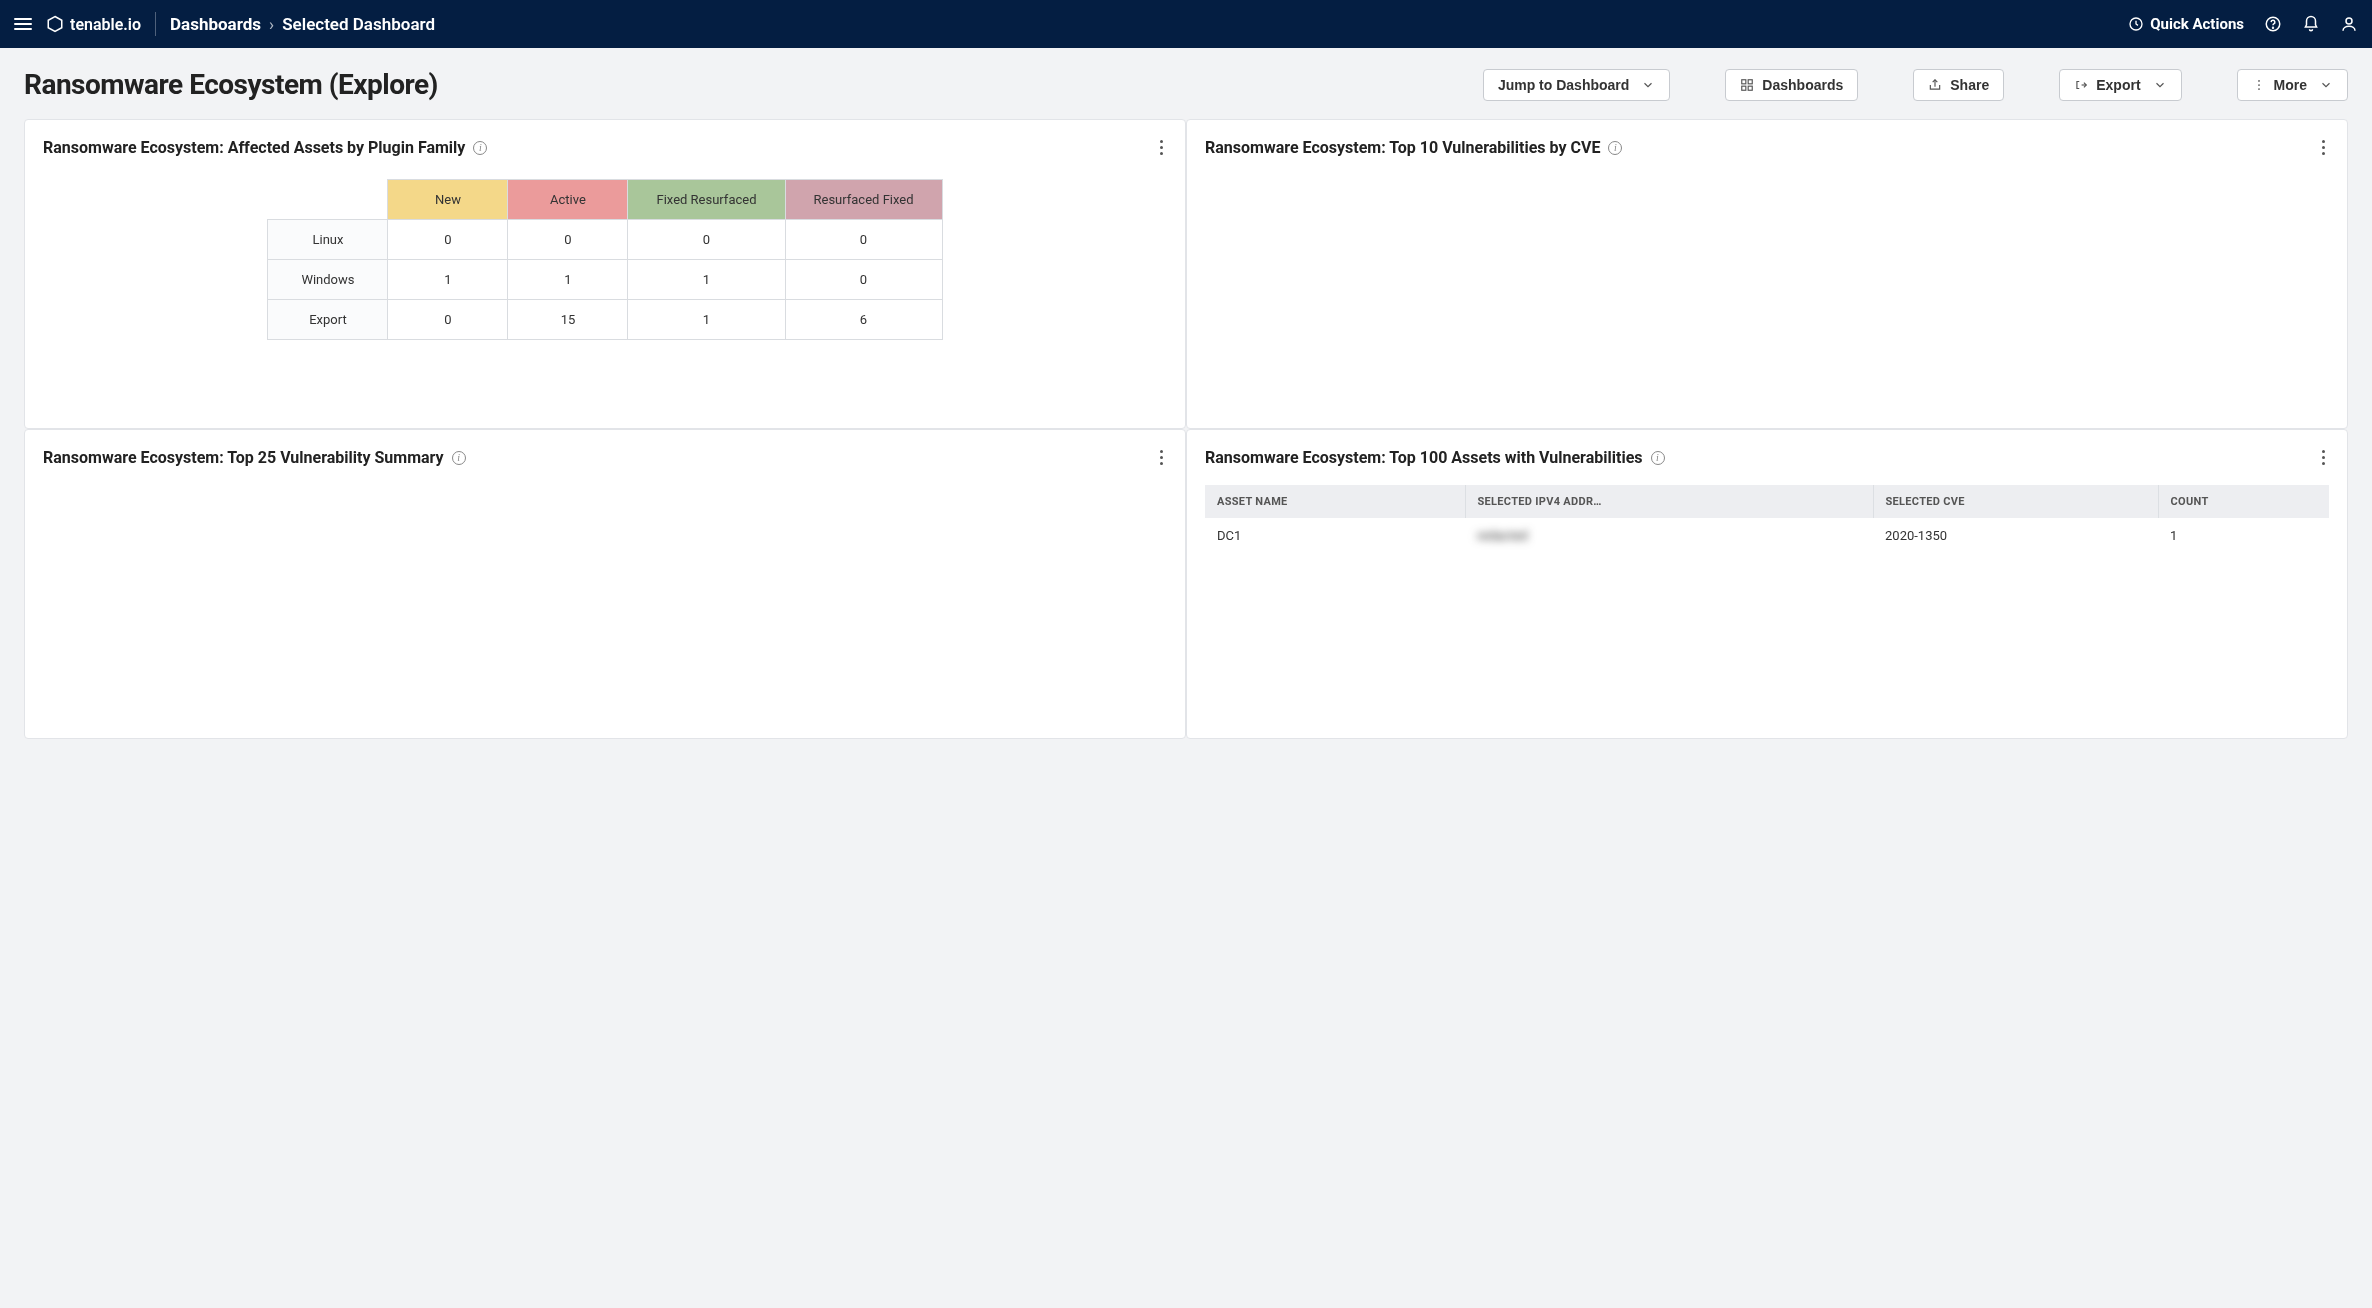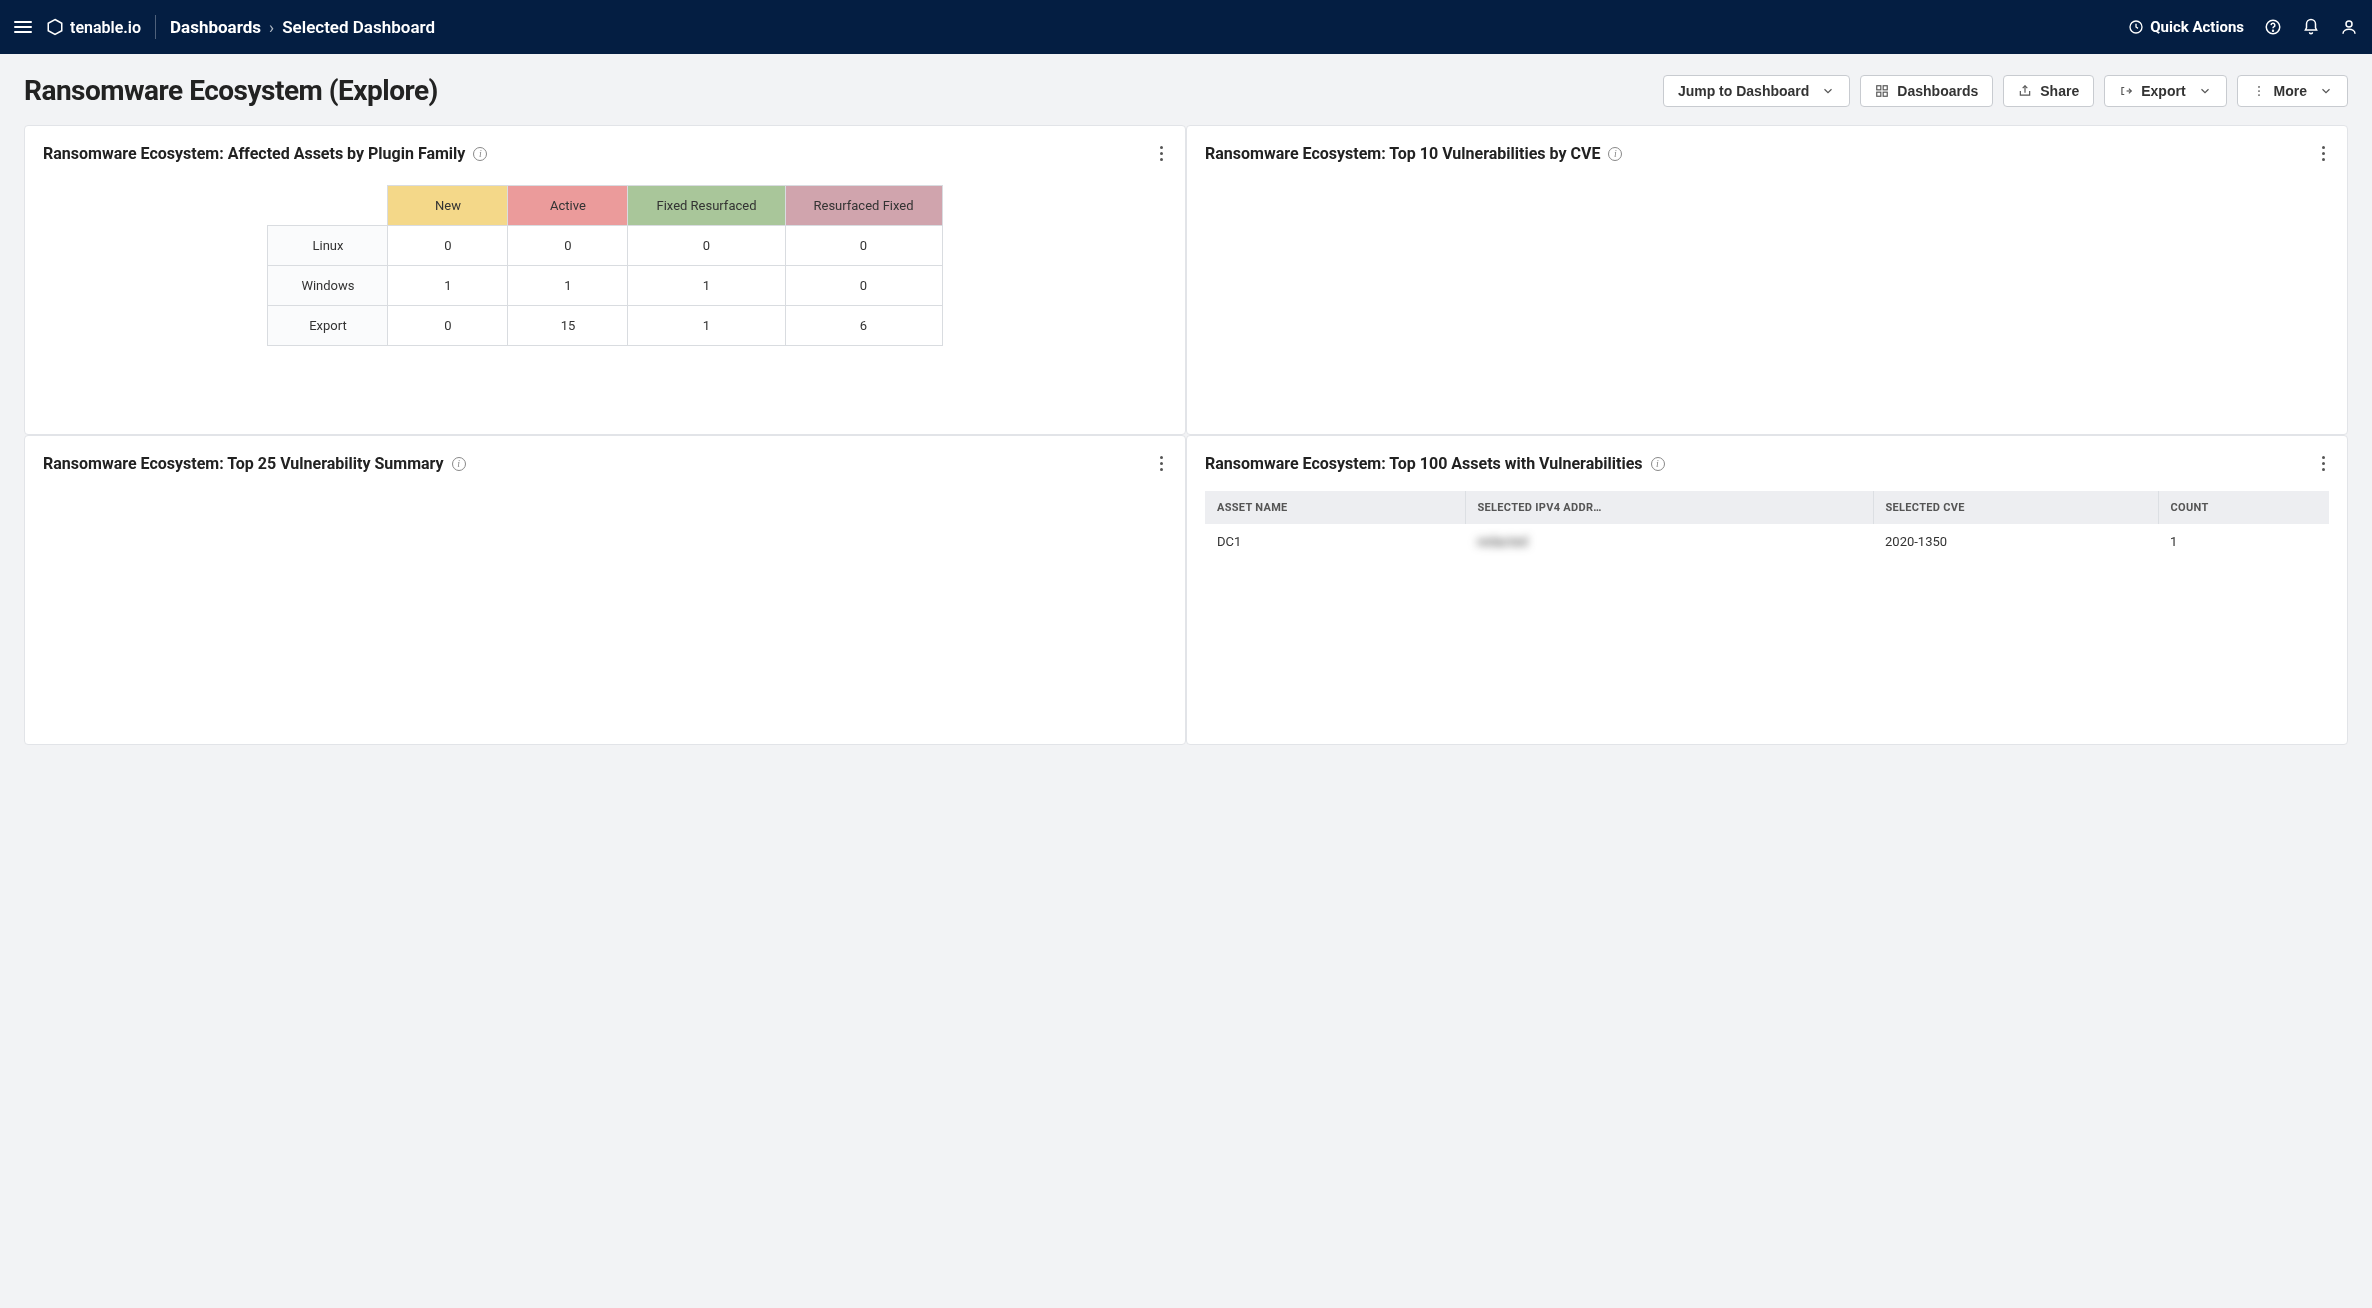--- a/index.html
+++ b/index.html
@@ -5,21 +5,21 @@
   * { box-sizing: border-box; margin: 0; padding: 0; }
   body {
     font-family: -apple-system, BlinkMacSystemFont, "Segoe UI", Roboto, Helvetica, Arial, sans-serif;
     background: #f2f3f5;
     color: #333;
     font-size: 14px;
   }
   .topbar {
     background: #041e42;
     color: #fff;
-    height: 54px;
+    height: 48px;
     display: flex;
     align-items: center;
     padding: 0 14px;
     gap: 14px;
   }
   .hamburger {
     display: flex; flex-direction: column; gap: 3px; cursor: pointer;
     width: 18px;
   }
   .hamburger span { height: 2px; background: #fff; border-radius: 1px; }
@@ -43,21 +43,21 @@
   .page-header {
     display: flex; align-items: center; justify-content: space-between; margin-bottom: 18px;
   }
   .page-title {
     font-size: 28px; font-weight: 700; color: #222; letter-spacing: -0.5px;
   }
   .toolbar { display: flex; gap: 10px; }
   .btn {
     background: #fff; border: 1px solid #c8cbd0; border-radius: 4px;
     padding: 7px 14px; font-size: 14px; font-weight: 600; color: #333;
-    display: inline-flex; align-items: center; gap: 8px; cursor: pointer;
+    display: inline-flex; align-items: center; gap: 8px; cursor: pointer; margin-left: 45px;
   }
   .btn svg { width: 14px; height: 14px; }
   .chev { margin-left: 4px; }
 
   .grid {
     display: grid; grid-template-columns: 1fr 1fr; 
   }
   .card {
     background: #fff; border: 1px solid #e2e4e8; border-radius: 4px;
     padding: 16px 18px 20px; min-height: 310px; position: relative;

